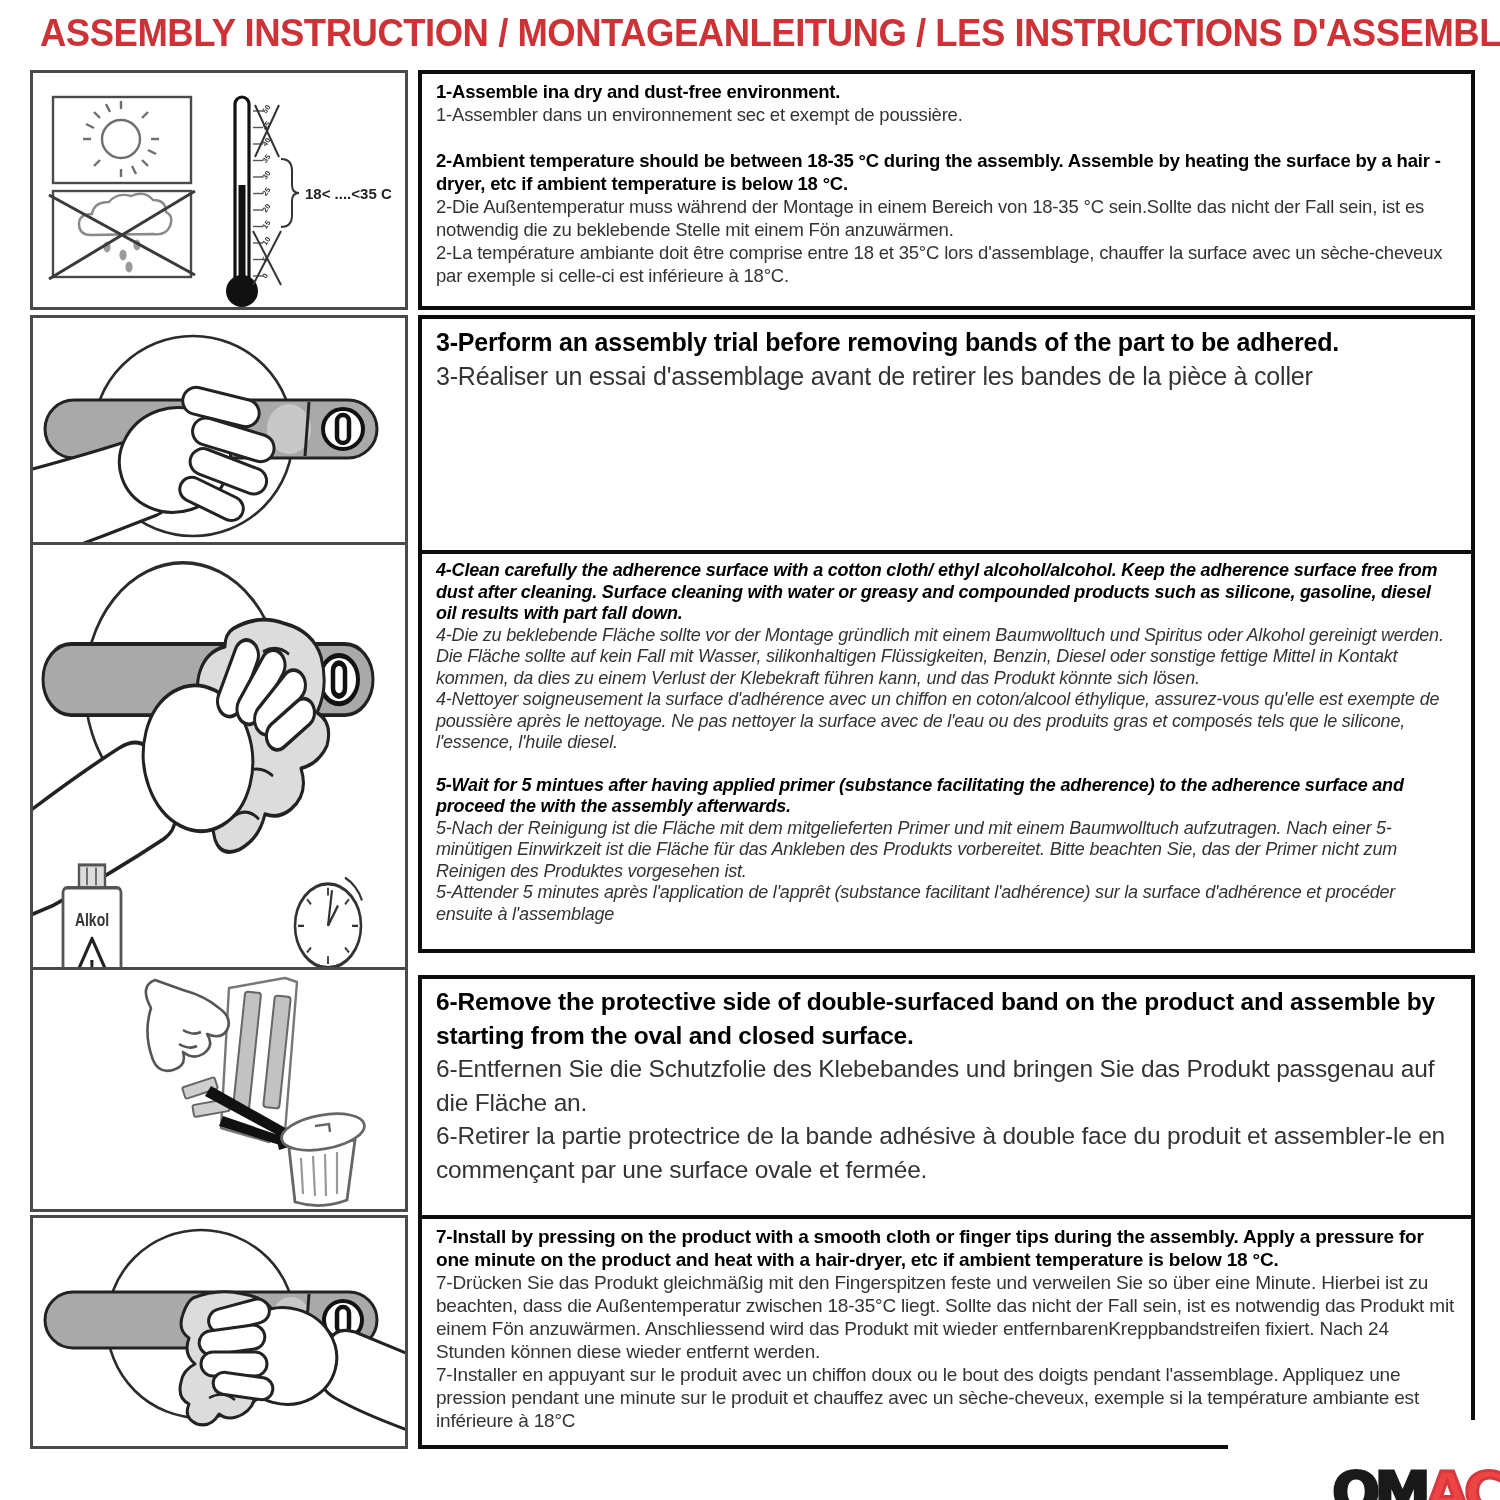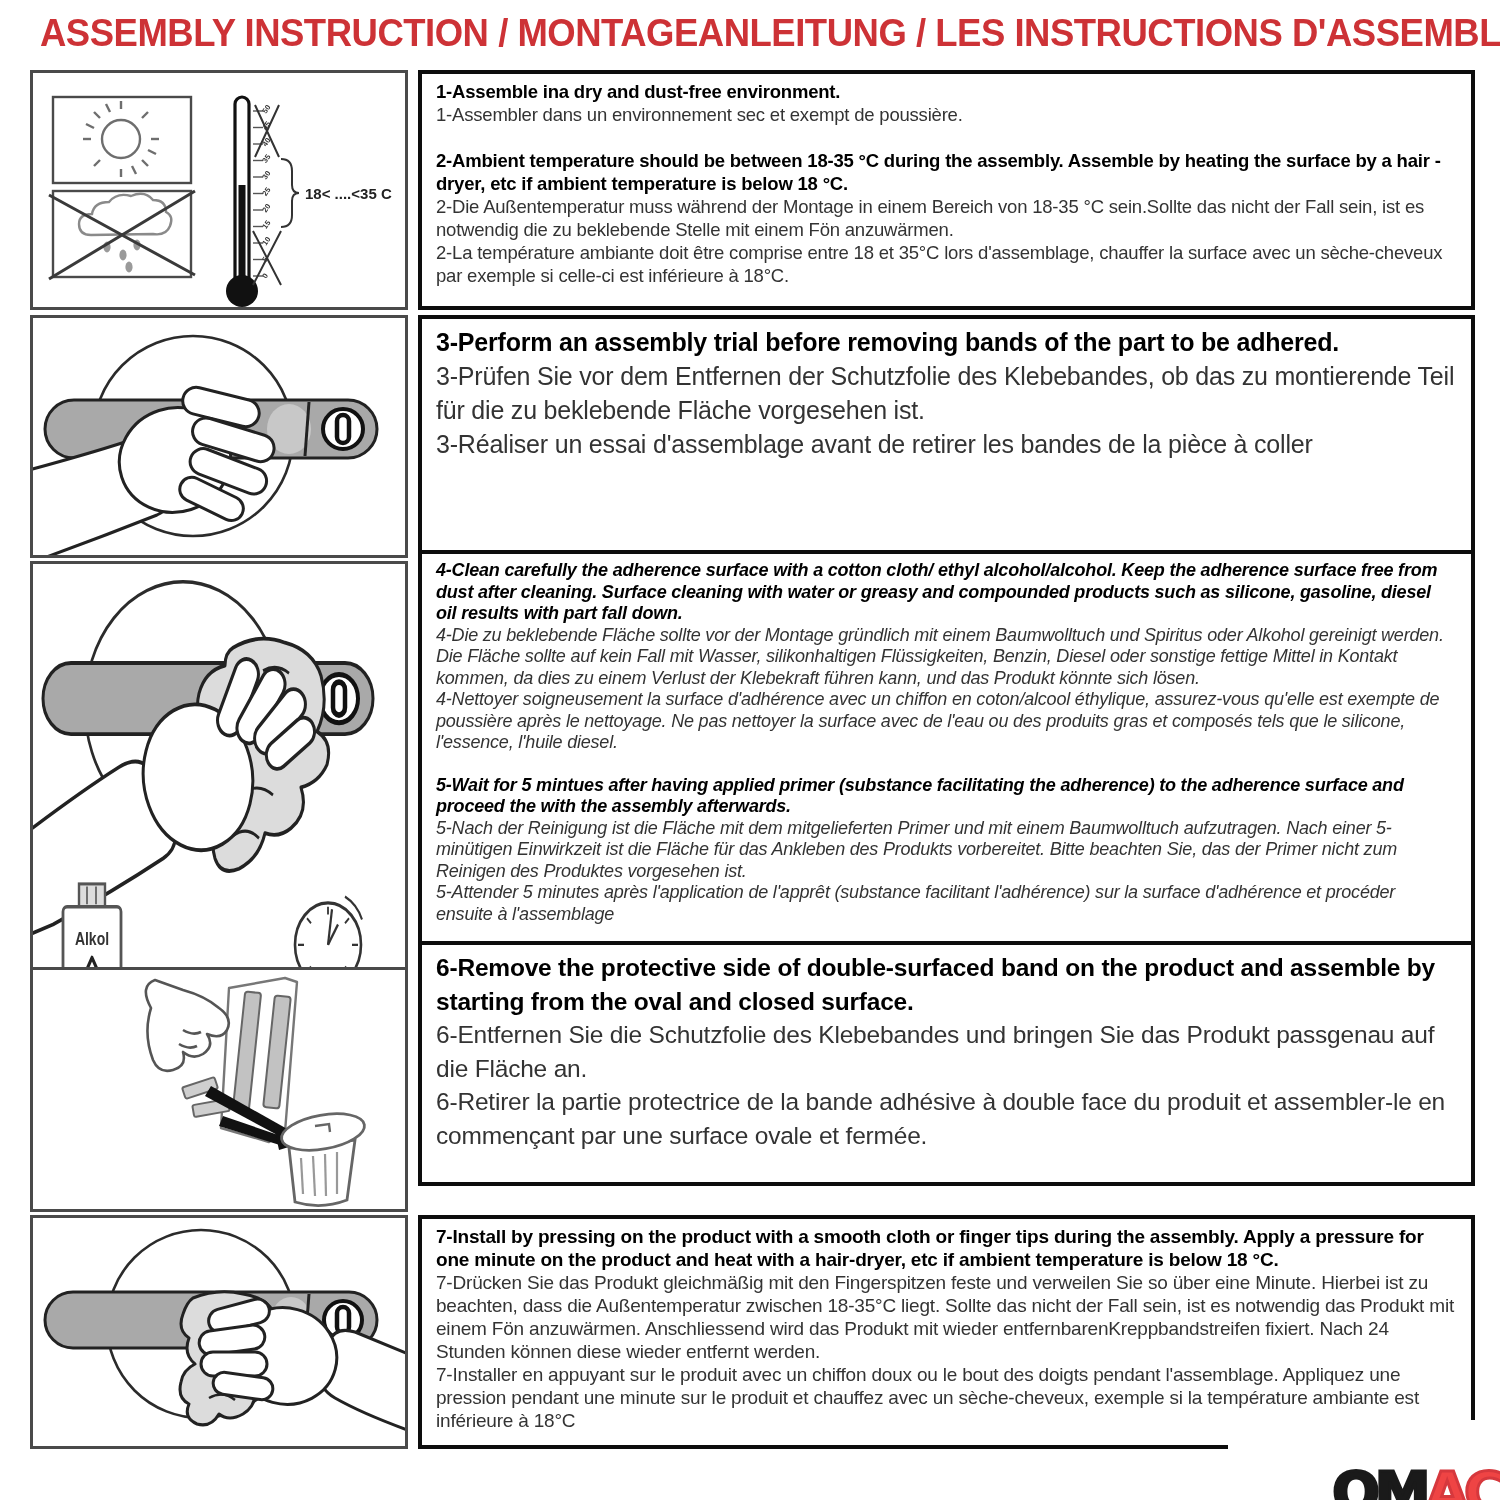--- a/index.html
+++ b/index.html
@@ -11,22 +11,22 @@
   .illus{position:absolute;left:30px;width:378px;border:3px solid #4a4a4a;background:#fff;box-sizing:border-box;}
   .illus svg{display:block;width:100%;height:100%;}
   .textbox{position:absolute;left:418px;width:1057px;border:4px solid #0d0d0d;background:#fff;
         box-sizing:border-box;padding:6px 16px 16px 14px;overflow:hidden;}
   .textbox p{margin:0;color:#333;}
   .textbox p.b{font-weight:bold;color:#000;}
   .centered{display:flex;flex-direction:column;}
   
   #r1i{top:70px;height:240px;}  #r1t{top:70px;height:240px;}
   #r2i{top:315px;height:243px;} #r2t{top:315px;height:243px;}
-  #r3i{top:561px;height:510px;} #r3t{top:550px;height:403px;font-style:italic;}
-  #r4i{top:967px;height:245px;} #r4t{top:941px;height:245px;}
+  #r3i{top:542px;height:510px;} #r3t{top:550px;height:403px;font-style:italic;}
+  #r4i{top:967px;height:245px;} #r4t{top:975px;height:245px;}
   #r5i{top:1215px;height:234px;}#r5t{top:1215px;height:234px;}
   
   #r1t p{font-size:18.5px;line-height:23px;letter-spacing:-0.2px;}
   #r1t .gap{margin-bottom:23px;}
   #r2t p{font-size:25px;line-height:34px;letter-spacing:-0.2px;}
   #r3t p{font-size:18px;line-height:21.5px;letter-spacing:-0.2px;}
   #r3t .gap{margin-bottom:21px;}
   #r4t p{font-size:24.5px;line-height:33.5px;letter-spacing:-0.2px;}
   #r5t p{font-size:19px;line-height:23px;letter-spacing:-0.2px;}
   .logo{position:absolute;left:1228px;top:1420px;width:272px;height:100px;background:#fff;
@@ -136,21 +136,20 @@
         <ellipse cx="142" cy="142" rx="56" ry="52" transform="rotate(-18 142 142)"></ellipse>
         <rect x="150" y="66" width="78" height="27" rx="13.5" transform="rotate(14 150 80)"></rect>
         <rect x="160" y="96" width="84" height="27" rx="13.5" transform="rotate(17 160 110)"></rect>
         <rect x="158" y="126" width="80" height="26" rx="13" transform="rotate(21 158 139)"></rect>
         <rect x="148" y="154" width="68" height="24" rx="12" transform="rotate(26 148 166)"></rect>
       </g>
     </svg>
   </div>
   <div class="textbox centered" id="r2t">
     <p class="b">3-Perform an assembly trial before removing bands of the part to be adhered.</p>
-    <p>3-Prüfen Sie vor dem Entfernen der Schutzfolie des Klebebandes, ob das zu montierende Teil für die zu beklebende Fläche vorgesehen ist.</p>
     <p>3-Réaliser un essai d'assemblage avant de retirer les bandes de la pièce à coller</p>
   </div>
 
   <div class="illus" id="r3i">
     <svg viewBox="0 0 372 397" preserveAspectRatio="none">
       <circle cx="150" cy="112" r="98" fill="#fff" stroke="#2b2b2b" stroke-width="2.6"></circle>
       <g>
         <rect x="10" y="78" width="330" height="56" rx="28" fill="#a9a9a9" stroke="#222" stroke-width="3"></rect>
         <ellipse cx="252" cy="106" rx="22" ry="24" fill="#c8c8c8"></ellipse>
         <line x1="272" y1="80" x2="268" y2="132" stroke="#222" stroke-width="3"></line>

